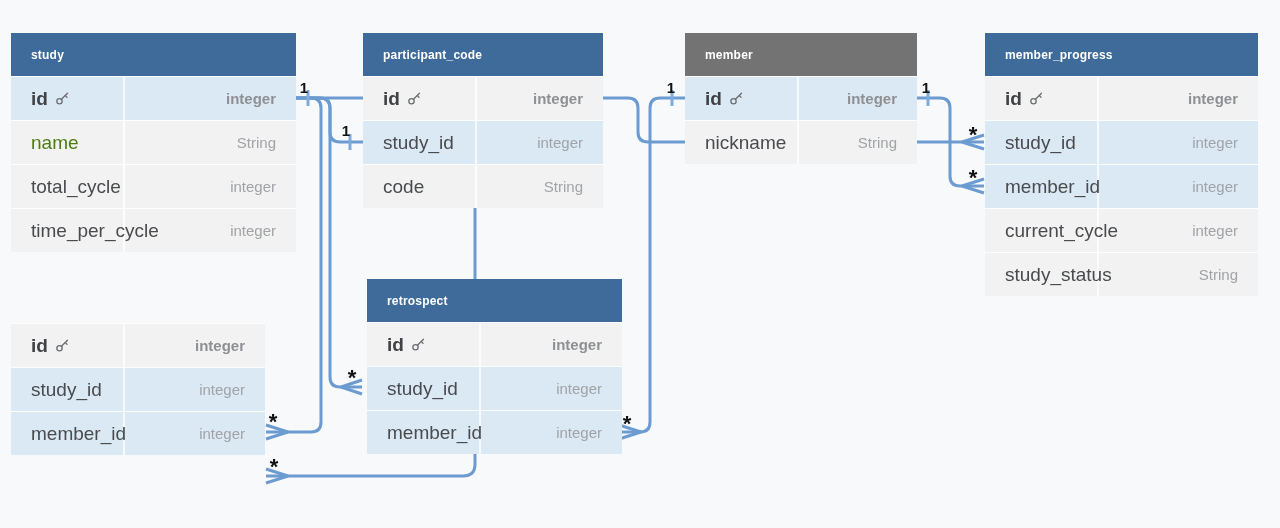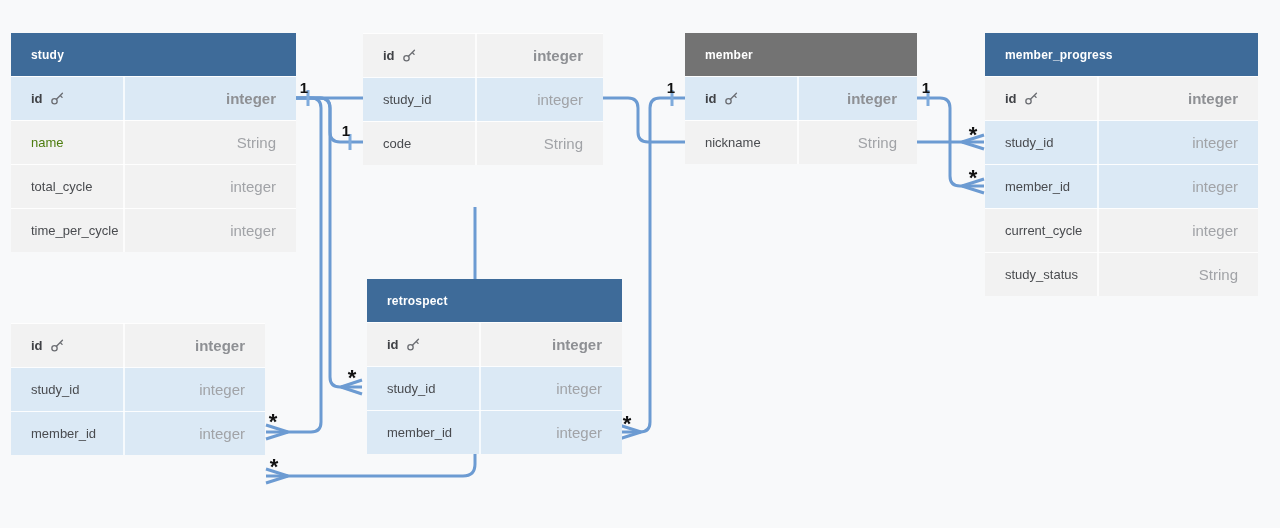--- a/index.html
+++ b/index.html
@@ -5,21 +5,21 @@
   html,body{margin:0;padding:0;}
   body{font-family:"Liberation Sans","DejaVu Sans",sans-serif;}
   .canvas{position:relative;width:1280px;height:528px;overflow:hidden;}
   .rel-svg{position:absolute;left:0;top:0;z-index:0;}
   .table{position:absolute;z-index:2;}
   .thead{height:43px;display:flex;align-items:center;padding:0 20px;box-sizing:border-box;}
   .thead span{font-size:12px;font-weight:bold;letter-spacing:.2px;}
   .tbody{position:relative;}
   .row{height:44px;display:flex;align-items:center;justify-content:space-between;
        padding:0 20px;box-sizing:border-box;border-top:1px solid rgba(255,255,255,.9);}
-  .cname{font-size:13px;position:relative;z-index:2;display:flex;align-items:center;gap:7px;}
+  .cname{font-size:19px;position:relative;z-index:2;display:flex;align-items:center;gap:7px;}
   .ctype{font-size:15px;position:relative;z-index:2;}
   .row.pk .cname{font-weight:bold;}
   .row.pk .ctype{font-weight:bold;}
   .key{display:inline-flex;align-items:center;position:relative;z-index:2;}
   .seam{position:absolute;top:0;bottom:0;left:112px;width:2px;z-index:1;pointer-events:none;}
   .lbl-one{font-size:15px;font-weight:600;}
   .lbl-many{font-size:22px;font-weight:600;}
 </style>
 </head>
 <body>
@@ -87,20 +87,23 @@
           <div class="row" style="background: rgb(242, 242, 242);">
             <span class="cname" style="color: rgb(73, 75, 79);">
               <span>time_per_cycle</span>
             </span>
             <span class="ctype" style="color: rgb(161, 163, 167);">integer</span>
           </div>
           <div class="seam" style="background: rgba(255, 255, 255, 0.75);"></div>
         </div>
       </div>
       <div class="table" style="left: 363px; top: 33px; width: 240px;">
+        <div class="thead" style="background: rgb(62, 107, 153);">
+          <span style="color: rgb(255, 255, 255);">participant_code</span>
+        </div>
         <div class="tbody">
           <div class="row pk" style="background: rgb(242, 242, 242);">
             <span class="cname" style="color: rgb(64, 66, 70);">
               <span>id</span>
               <span class="key">
                 <svg width="15" height="15" viewBox="0 0 17 17" fill="none" stroke="#6b6d72" stroke-width="1.5" stroke-linecap="round" stroke-linejoin="round">
                   <circle cx="5.1" cy="11.6" r="3"></circle>
                   <path d="M7.3 9.4 L14.1 2.6 M11.6 5.1 l2.1 2.1"></path>
                 </svg>
               </span>

